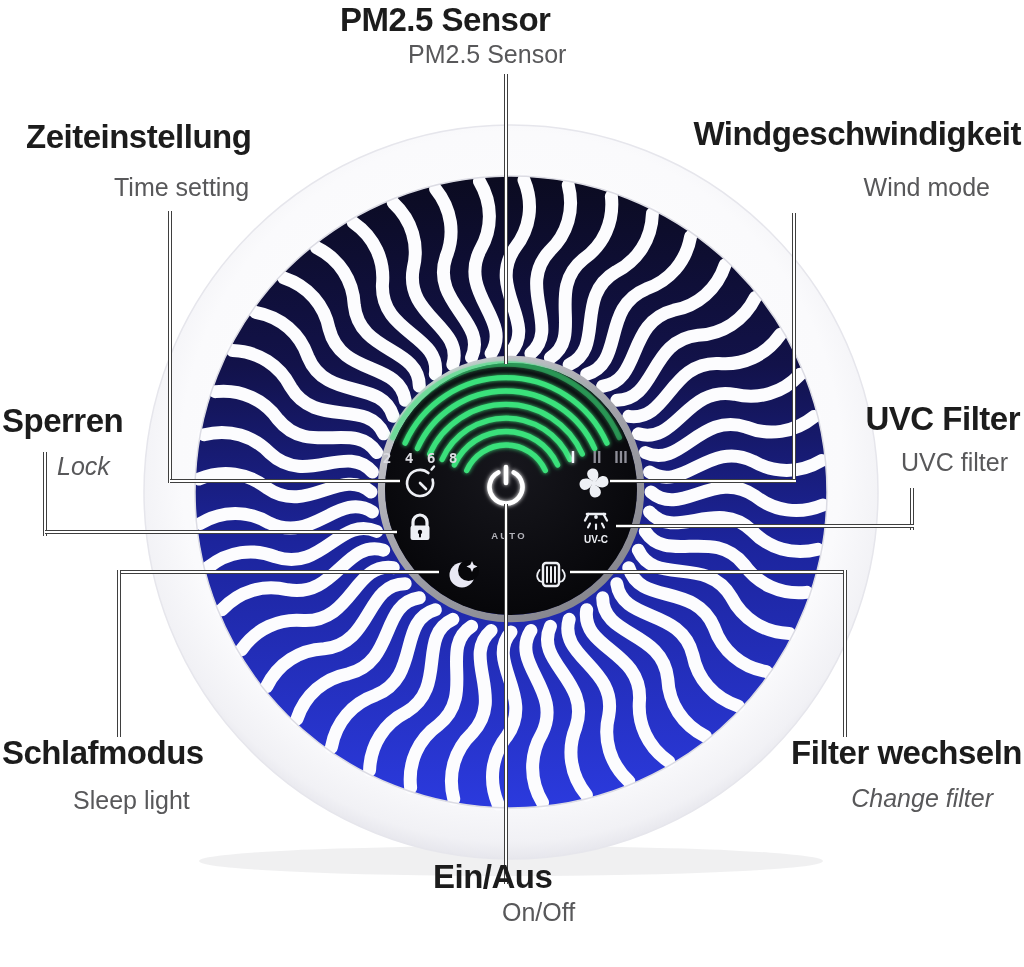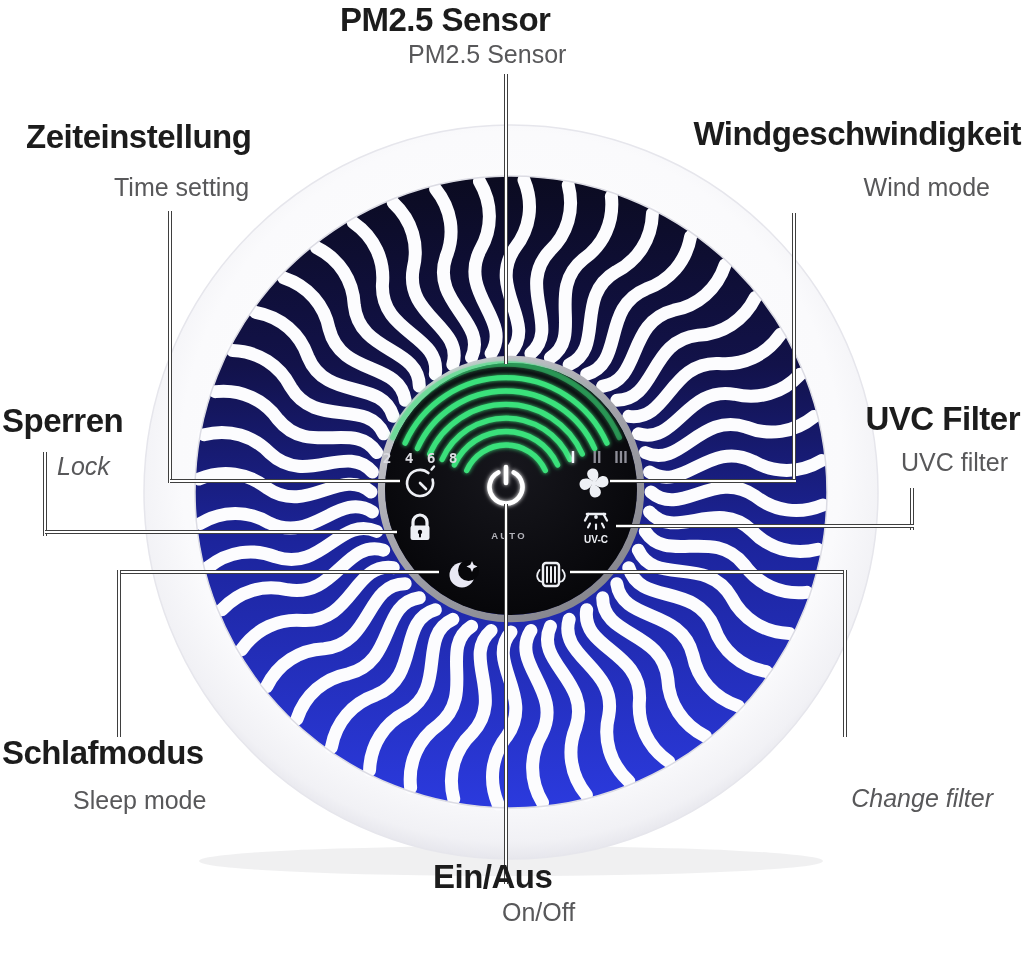--- a/index.html
+++ b/index.html
@@ -211,20 +211,21 @@
   <div class="lbl-de" style="right:3px;top:117px;">Windgeschwindigkeit</div>
   <div class="lbl-en" style="right:34px;top:175px;">Wind mode</div>
 
   <div class="lbl-de" style="left:2px;top:404px;">Sperren</div>
   <div class="lbl-en" style="left:57px;top:454px;font-style:italic;">Lock</div>
 
   <div class="lbl-de" style="right:4px;top:402px;">UVC Filter</div>
   <div class="lbl-en" style="right:16px;top:450px;">UVC filter</div>
 
   <div class="lbl-de" style="left:2px;top:736px;text-align:center;">Schlafmodus</div>
-  <div class="lbl-en" style="left:73px;top:788px;">Sleep mode</div>
-
+  <div class="lbl-en" style="left:73px;top:788px;">Sleep light</div>
+
+  <div class="lbl-de" style="right:2px;top:736px;">Filter wechseln</div>
   <div class="lbl-en" style="right:31px;top:786px;font-style:italic;">Change filter</div>
 
   <div class="lbl-de" style="left:433px;top:860px;">Ein/Aus</div>
   <div class="lbl-en" style="left:502px;top:900px;">On/Off</div>
 
 </div>
 
 </body></html>

